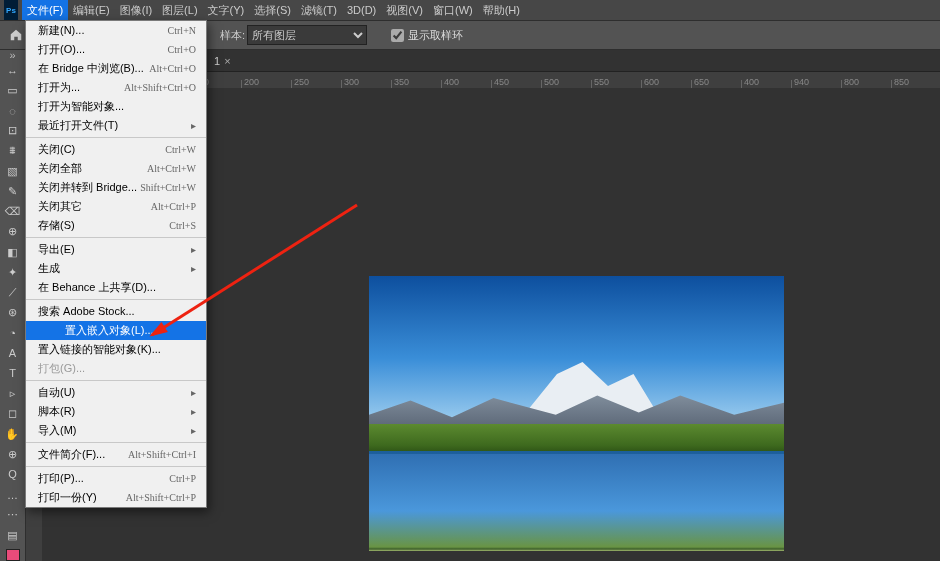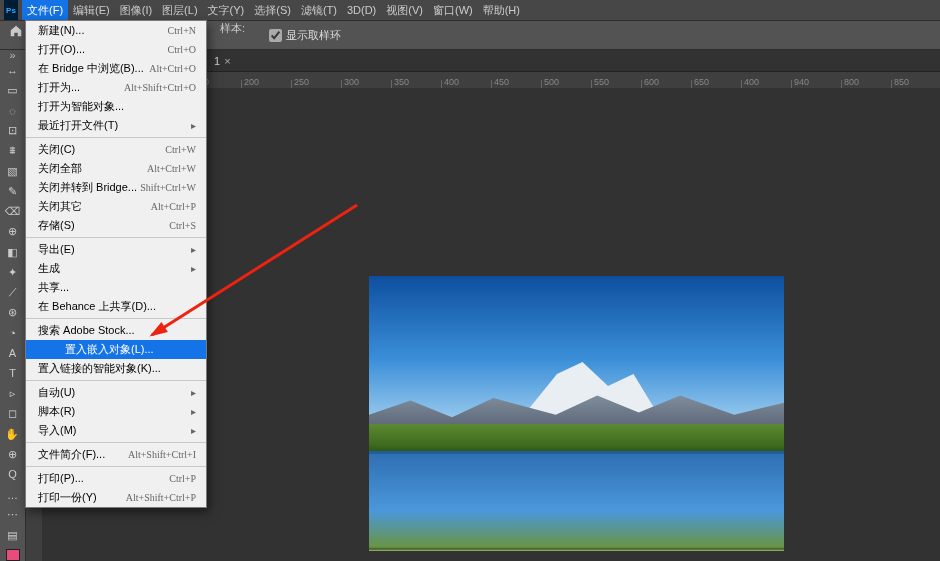--- a/index.html
+++ b/index.html
@@ -1,21 +1,21 @@
 <!DOCTYPE html>
 <html><head>
 <meta charset="utf-8">
 <style>
   * { box-sizing: border-box; margin: 0; padding: 0; }
   html, body { width: 940px; height: 561px; overflow: hidden; font-family: "Microsoft YaHei", Arial, sans-serif; background: #323232; color: #ddd; font-size: 11px; }
   .menubar { position: absolute; top: 0; left: 0; right: 0; height: 20px; background: #474747; display: flex; align-items: center; padding-left: 4px; }
   .menubar .logo { width: 14px; height: 30px; background: #001d36; display: inline-flex; align-items: center; justify-content: center; font-size: 8px; font-weight: bold; color: #31a8ff; border-radius: 2px; margin-right: 4px; }
   .menubar .item { padding: 0 5px; line-height: 20px; color: #ccc; cursor: default; }
   .menubar .item.open { background: #1473e6; color: #fff; }
-  .optionsbar { position: absolute; top: 20px; left: 0; right: 0; height: 30px; background: #535353; border-top: 1px solid #2e2e2e; border-bottom: 1px solid #2e2e2e; display: flex; padding-left: 6px; gap: 2px; }
+  .optionsbar { position: absolute; top: 20px; left: 0; right: 0; height: 30px; background: #535353; border-top: 1px solid #2e2e2e; border-bottom: 1px solid #2e2e2e; display: flex; align-items: center; padding-left: 6px; gap: 2px; }
   .optionsbar .home { width: 20px; height: 20px; display: flex; align-items: center; justify-content: center; }
   .optionsbar .sample-lbl { color: #ccc; }
   .optionsbar select { background: #3a3a3a; border: 1px solid #222; color: #ccc; font-size: 11px; height: 20px; width: 120px; }
   .optionsbar .chk { display: flex; align-items: center; gap: 4px; }
   .optionsbar .chk input { accent-color: #aaa; }
   .tabbar { position: absolute; top: 50px; left: 26px; right: 0; height: 22px; background: #323232; border-bottom: 1px solid #222; display: flex; align-items: flex-end; }
   .tabbar .tab { position: relative; margin-left: 180px; background: #323232; padding: 0 8px; height: 20px; line-height: 20px; color: #ccc; font-size: 11px; display: flex; gap: 4px; align-items: center; }
   .tabbar .tab .close { color: #aaa; }
   .toolbar { position: absolute; top: 50px; left: 0; bottom: 0; width: 26px; background: #535353; border-right: 1px solid #2e2e2e; display: flex; flex-direction: column; align-items: center; }
   .toolbar .expand { width: 100%; height: 12px; background: #535353; color: #bbb; text-align: center; line-height: 10px; }
@@ -61,20 +61,23 @@
   </div>
 
 <div class="optionsbar">
   <div class="home">
     <svg width="14" height="14" viewBox="0 0 16 16">
         <path fill="#ccc" d="M8 2l6 5v7h-4v-4H6v4H2V7z"></path>
       </svg>
   </div>
   <div style="width:190px"></div>
   <span class="sample-lbl">样本:</span>
+  <select>
+    <option>所有图层</option>
+  </select>
   <div style="width:20px"></div>
   <label class="chk">
     <input type="checkbox" checked="" style="">
     <span>显示取样环</span>
   </label>
 </div>
 
 <div class="tabbar">
   <div class="tab">
     <span>1</span>
@@ -247,38 +250,38 @@
     <div class="sep"></div>
     <div class="mi">
       <span>导出(E)</span>
       <span class="k">▸</span>
     </div>
     <div class="mi">
       <span>生成</span>
       <span class="k">▸</span>
     </div>
     <div class="mi">
-      <span>共享...</span>
-      <span class="k"></span>
-    </div>
-    <div class="mi">
       <span>在 Behance 上共享(D)...</span>
       <span class="k"></span>
     </div>
     <div class="sep"></div>
     <div class="mi">
       <span>搜索 Adobe Stock...</span>
       <span class="k"></span>
     </div>
     <div class="mi sel">
       <span>置入嵌入对象(L)...</span>
       <span class="k"></span>
     </div>
     <div class="mi">
       <span>置入链接的智能对象(K)...</span>
+      <span class="k"></span>
+    </div>
+    <div class="mi dis">
+      <span>打包(G)...</span>
       <span class="k"></span>
     </div>
     <div class="sep"></div>
     <div class="mi">
       <span>自动(U)</span>
       <span class="k">▸</span>
     </div>
     <div class="mi">
       <span>脚本(R)</span>
       <span class="k">▸</span>

